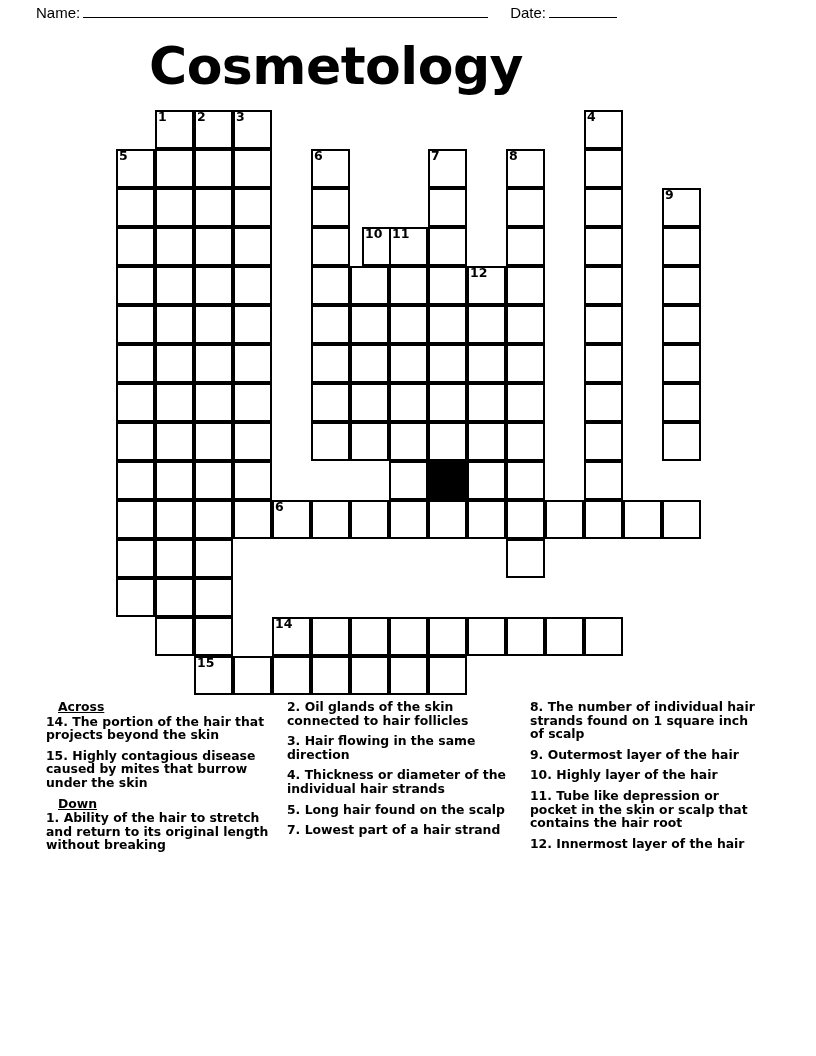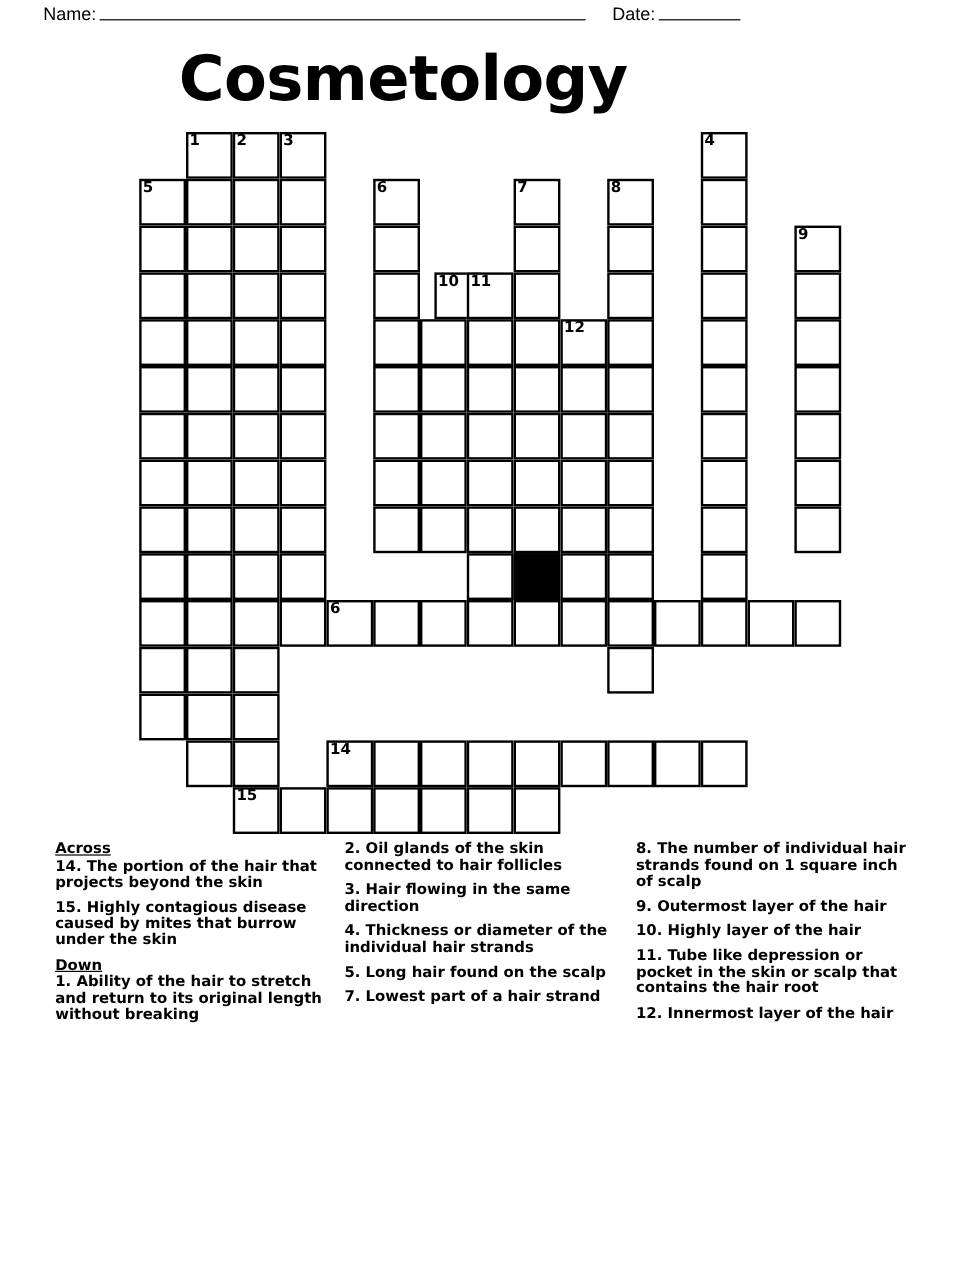--- a/index.html
+++ b/index.html
@@ -77,20 +77,21 @@
     font-family: "DejaVu Sans", sans-serif;
   }
   .cluecol { width: 241px; padding-right: 10px; }
   .cluecol.c2 { width: 243px; }
   .cluecol.c3 { width: 240px; }
   .sechead {
     font-weight: bold;
     text-decoration: underline;
     margin-bottom: 1px;
     font-size: 12.4px;
+    margin-left: 12px;
   }
   .clue { margin-bottom: 7px; }
   .clue .cn { font-weight: bold; }
 </style>
 </head>
 <body>
 
 <div class="nameline">
   <span class="lbl">Name:</span>
   <span class="rule rule-name"></span>

